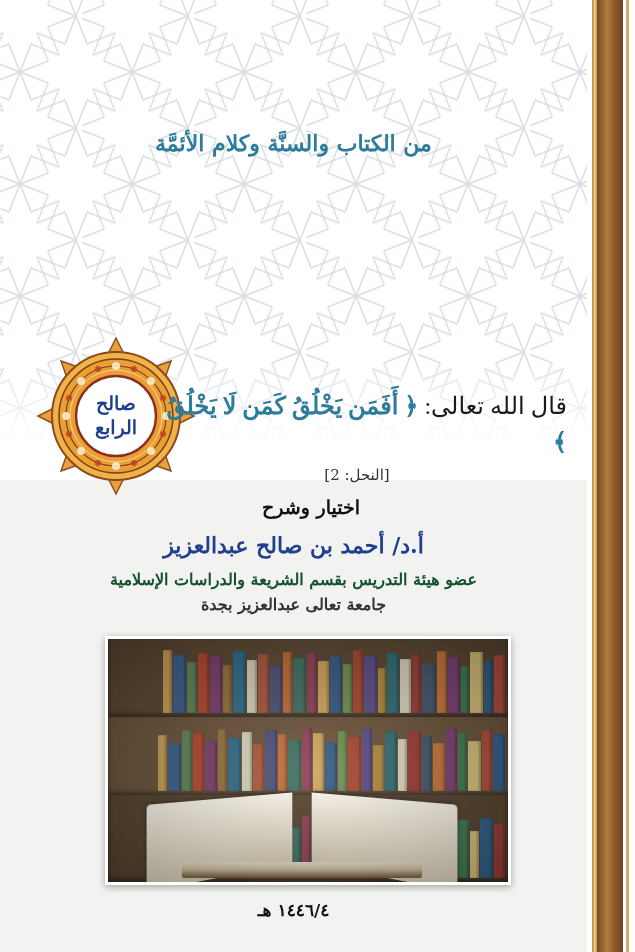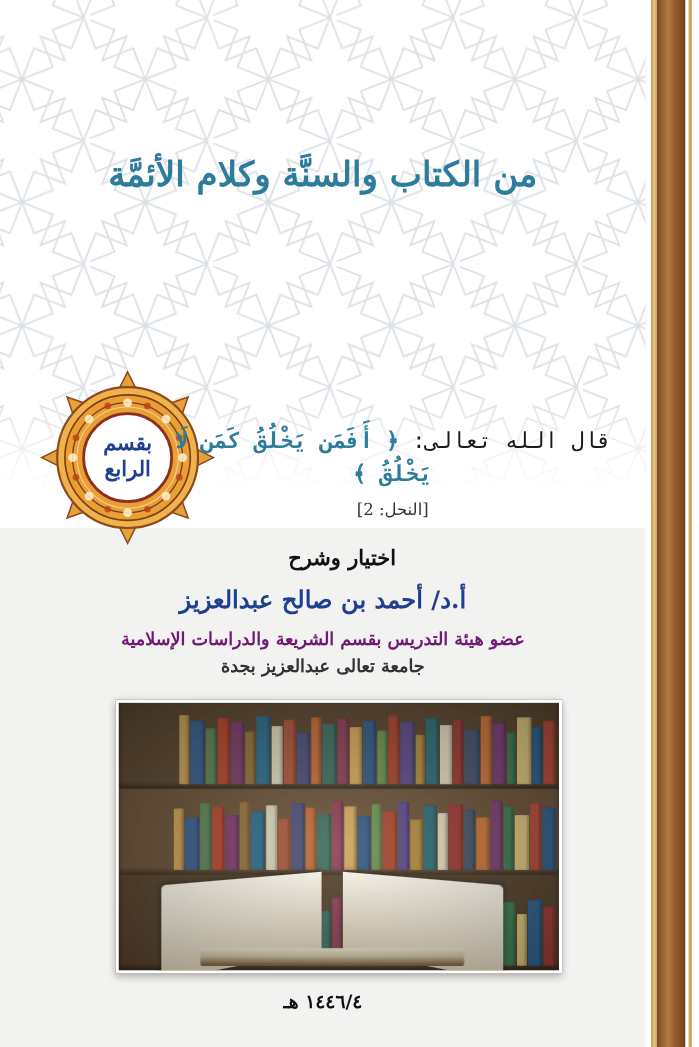--- a/index.html
+++ b/index.html
@@ -103,42 +103,43 @@
     font-family: "DejaVu Serif", "Liberation Serif", serif;
     font-size: 74px;
     font-weight: bold;
     color: #b02a18;
     letter-spacing: -1px;
     line-height: 1.15;
     text-shadow: 1px 2px 0 rgba(120,20,10,.25);
     direction: rtl;
   }
   .subtitle {
-    margin-top: 18px;
-    font-family: "DejaVu Serif", "Liberation Serif", serif;
-    font-size: 31px;
+    margin-top: 8px;
+    font-family: "DejaVu Serif", "Liberation Serif", serif;
+    font-size: 22px;
     font-weight: bold;
     color: #2e7c9b;
     direction: rtl;
   }
 
   
   .ayah-block {
     position: absolute;
     top: 388px;
     right: 20px;
     width: 420px;
     text-align: center;
     direction: rtl;
   }
   .ayah-line {
-    font-family: Liberation Mono, monospace;
-    font-size: 20px;
+    font-family: Liberation Serif, serif;
+    font-size: 24px;
     color: #1a1a1a;
     line-height: 1.5;
+    text-align: right;
   }
   .ayah-text {
     color: #2e7c9b;
     font-weight: bold;
   }
   .ayah-ref {
     margin-top: 6px;
     font-family: "DejaVu Serif", "Liberation Serif", serif;
     font-size: 15px;
     color: #333333;
@@ -190,21 +191,21 @@
     font-family: "DejaVu Serif", "Liberation Serif", serif;
     font-size: 22px;
     font-weight: bold;
     color: #1f3f8f;
   }
   .author-aff1 {
     margin-top: 12px;
     font-family: "DejaVu Serif", "Liberation Serif", serif;
     font-size: 16px;
     font-weight: bold;
-    color: #701a75;
+    color: #14532d;
   }
   .author-aff2 {
     margin-top: 6px;
     font-family: "DejaVu Serif", "Liberation Serif", serif;
     font-size: 16px;
     font-weight: bold;
     color: #333333;
   }
 
   
@@ -385,21 +386,21 @@
               <circle cx="98" cy="127" r="3"></circle>
             <circle cx="62" cy="127" r="3"></circle>
               <circle cx="33" cy="98" r="3"></circle>
             <circle cx="33" cy="62" r="3"></circle>
               <circle cx="62" cy="33" r="3"></circle>
           </g>
           <circle cx="80" cy="80" r="40" fill="#ffffff" stroke="#8c2f1e" stroke-width="2.5"></circle>
         </g>
       </svg>
       <div class="medallion-text">
-        <span>بقسم</span>
+        <span>صالح</span>
         <span>الرابع</span>
       </div>
     </div>
 
     <div class="ayah-block">
       <div class="ayah-line">
         <span>قال الله تعالى:</span>
         <span class="ayah-text">﴿ أَفَمَن يَخْلُقُ كَمَن لَا يَخْلُقُ ﴾</span>
       </div>
       <div class="ayah-ref">[النحل: 2]</div>

